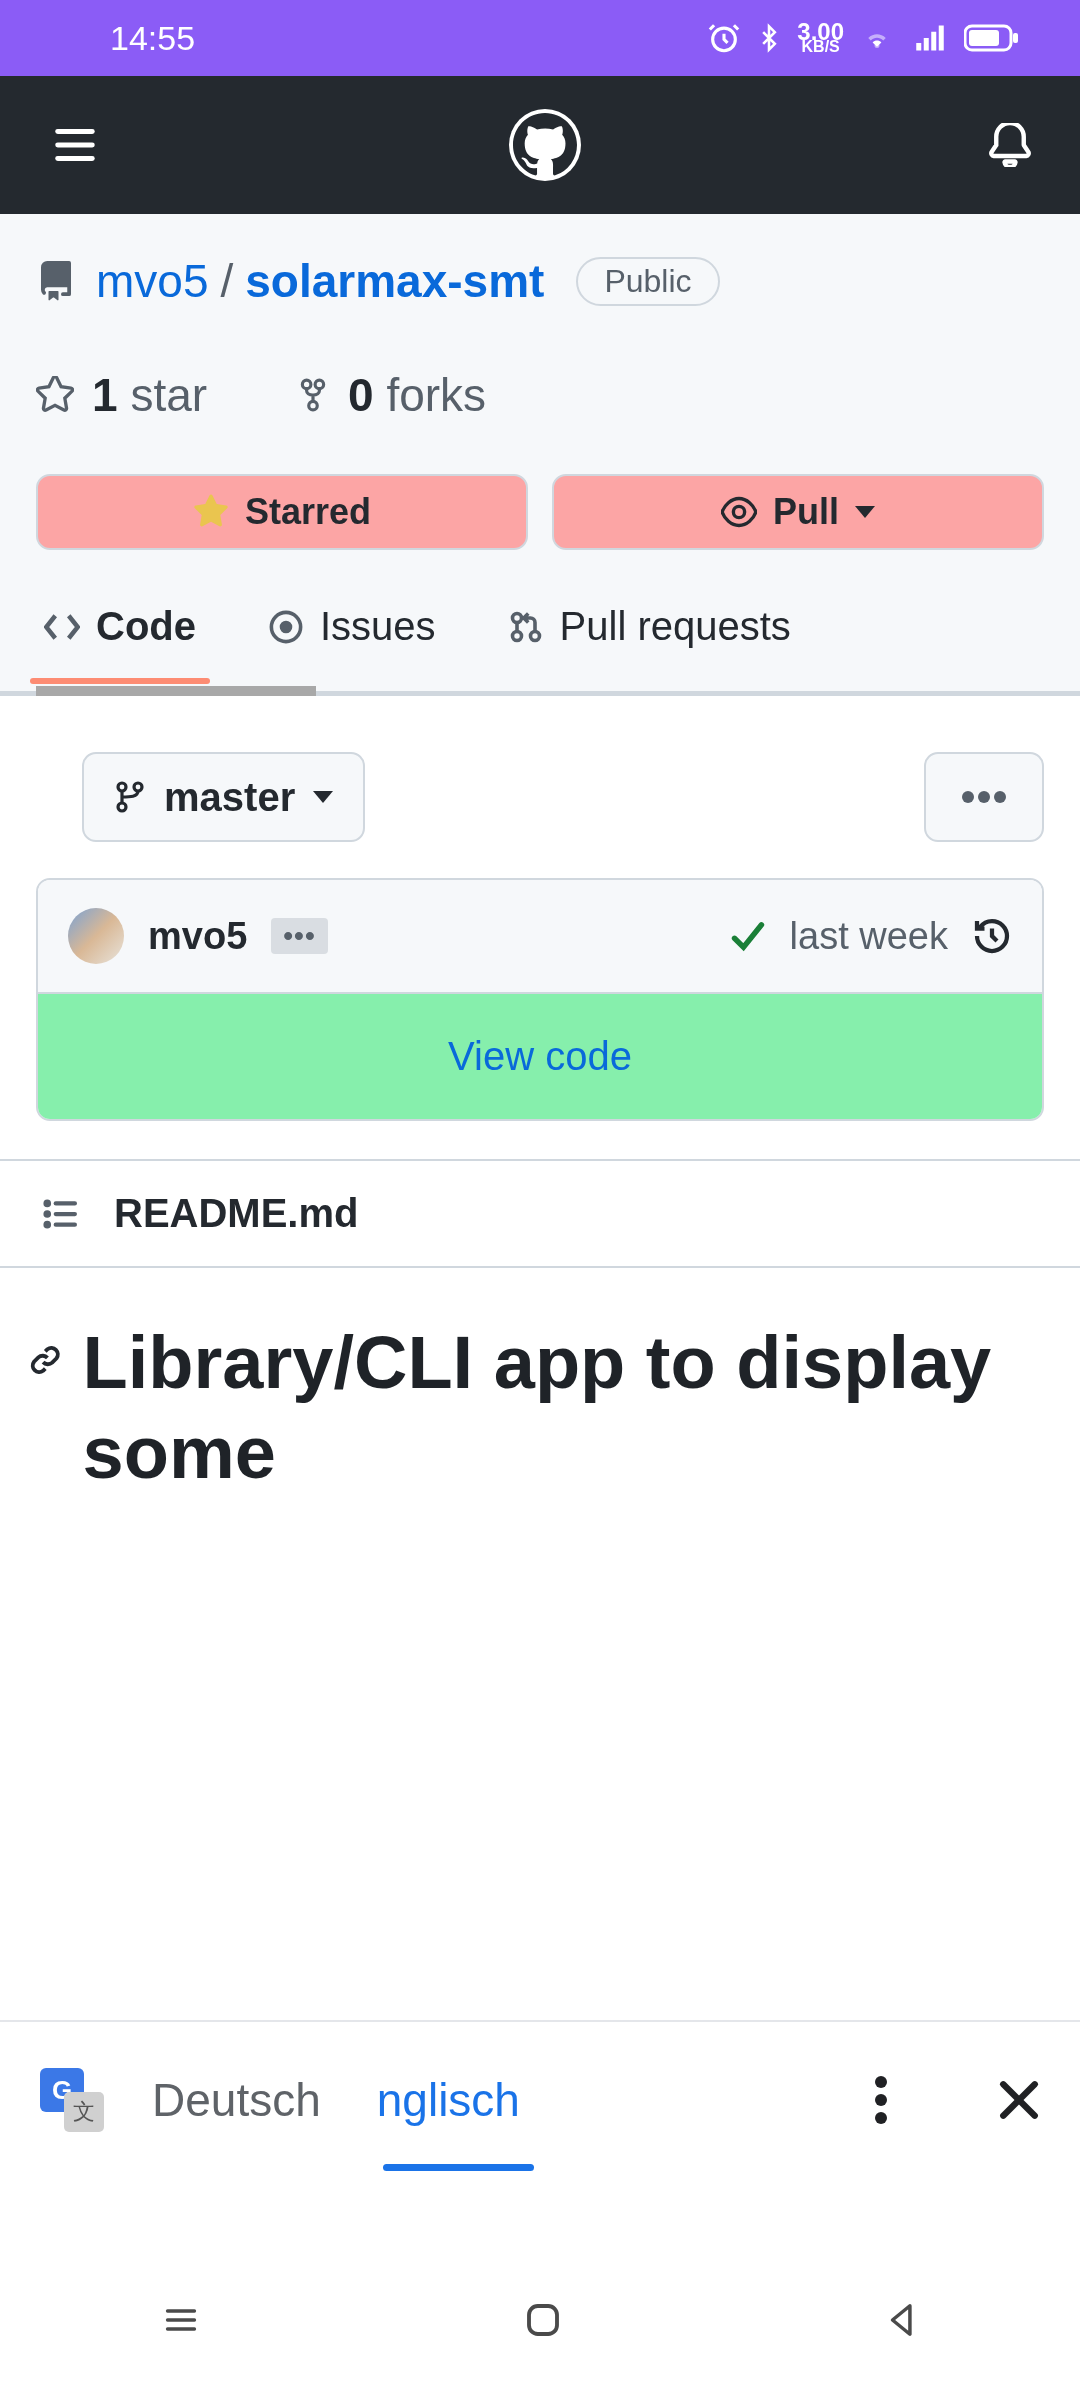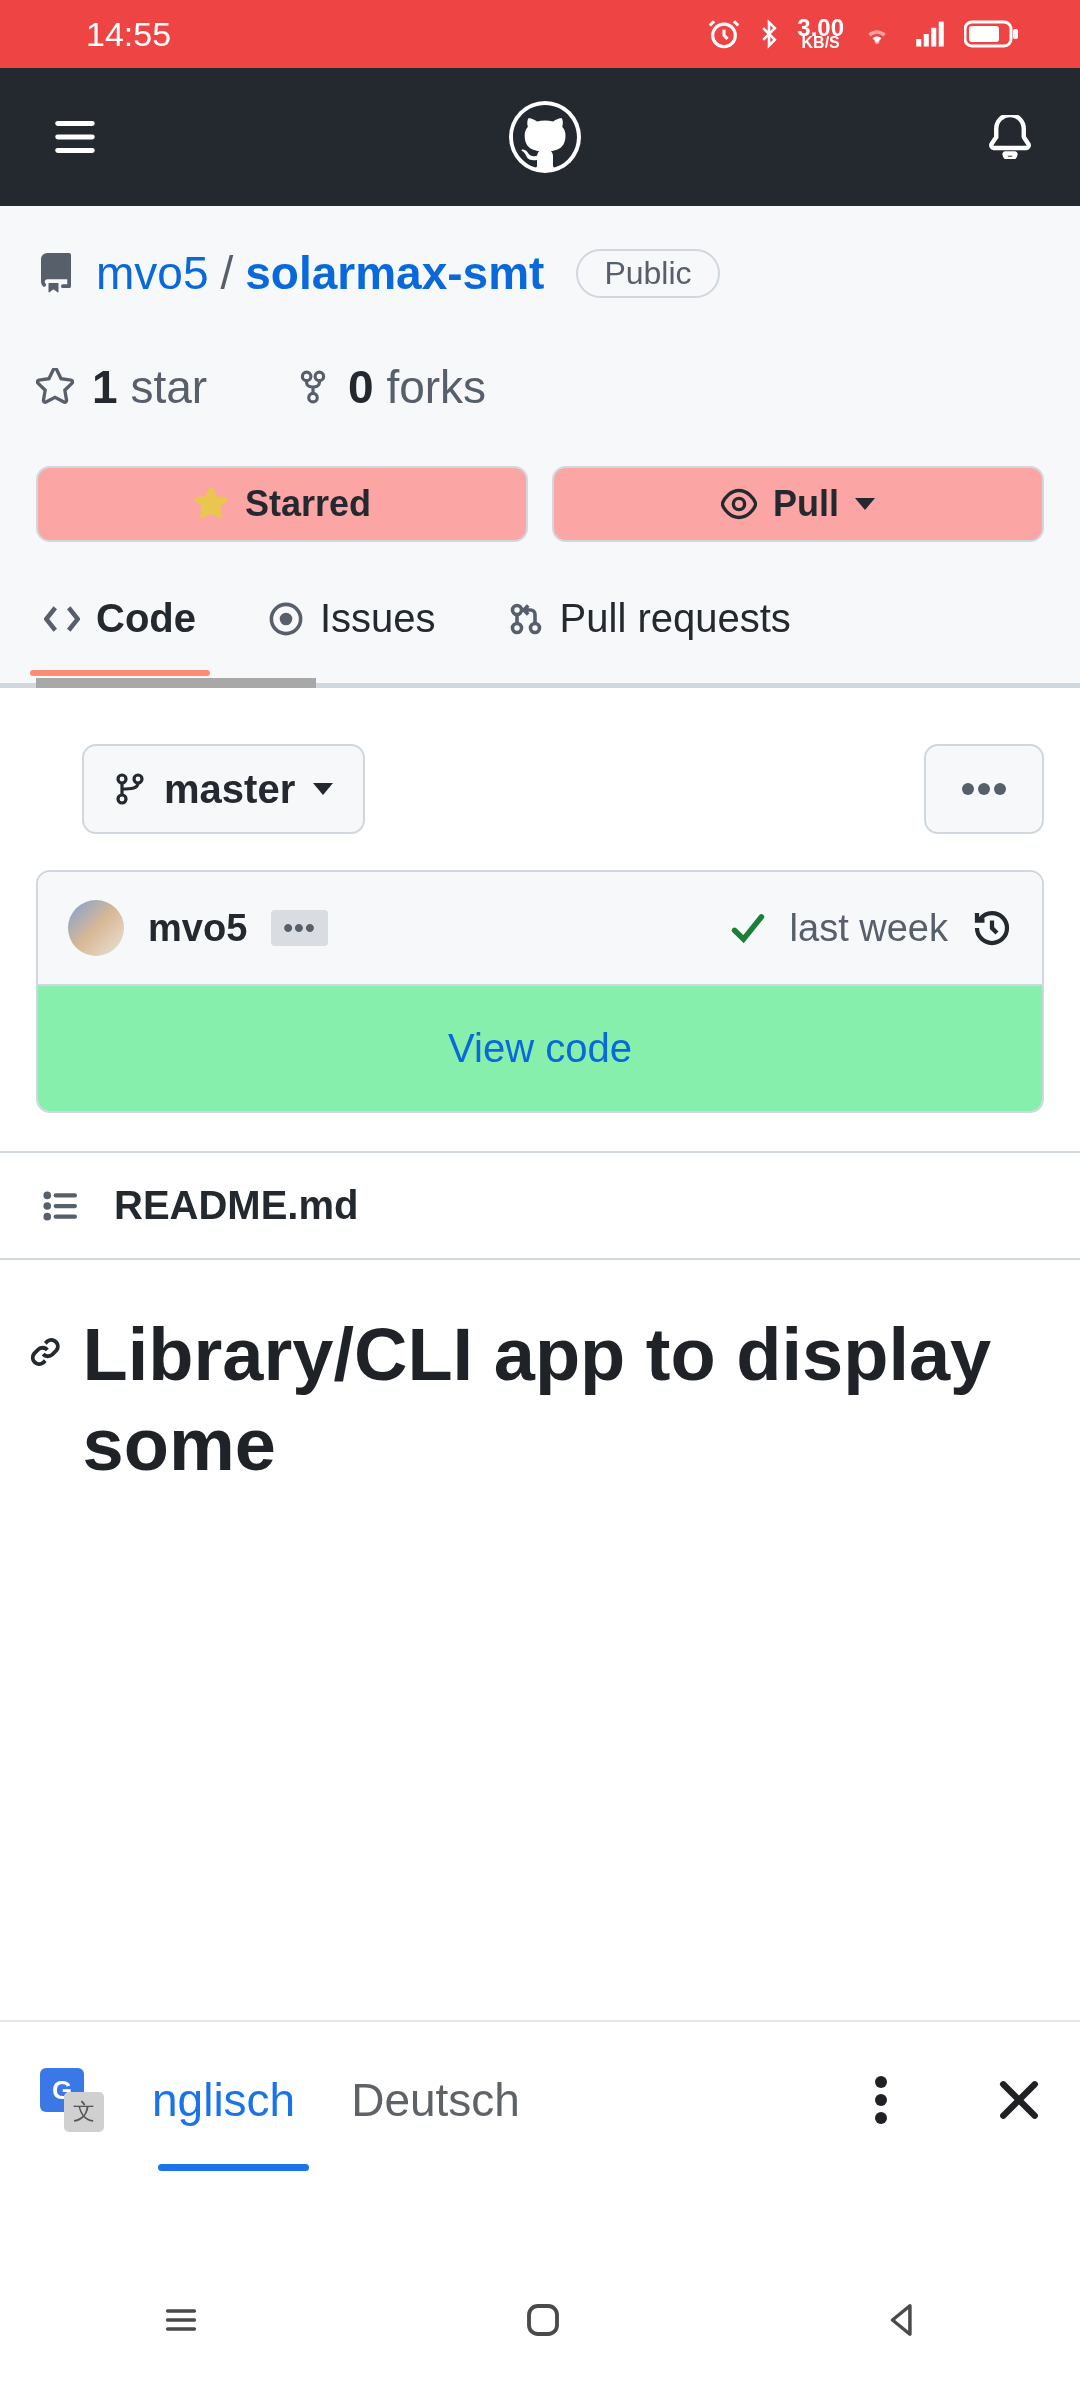--- a/index.html
+++ b/index.html
@@ -7,27 +7,27 @@
     width: 1080px;
     height: 2400px;
     font-family: -apple-system, BlinkMacSystemFont, "Segoe UI", Helvetica, Arial, sans-serif;
     background: #ffffff;
     overflow: hidden;
     position: relative;
   }
 
   
   .status-bar {
-    height: 68px;
-    background: #ef4444;
+    height: 76px;
+    background: #8b5cf6;
     color: #fff;
     display: flex;
     align-items: center;
     justify-content: space-between;
-    padding: 0 60px 0 86px;
+    padding: 0 60px 0 110px;
     font-size: 34px;
     font-weight: 500;
   }
   .status-right {
     display: flex;
     align-items: center;
     gap: 14px;
   }
   .status-right svg { display: block; }
   .speed-block { display:flex; flex-direction:column; align-items:center; line-height:0.8; font-size:20px; font-weight:600;justify-content:space-between;}
@@ -496,22 +496,22 @@
       <h1 class="readme-h1">Library/CLI app to display some</h1>
     </div>
   </div>
 </div>
 
 <div class="translate-bar">
   <div class="g-translate-icon">
     <div class="blue-box">G</div>
     <div class="gray-box">文</div>
   </div>
+  <div class="lang-tab">Deutsch</div>
   <div class="lang-tab active">nglisch</div>
-  <div class="lang-tab">Deutsch</div>
   <div class="translate-spacer"></div>
   <svg width="14" height="48" viewBox="0 0 6 24" fill="#202124">
       <circle cx="3" cy="3" r="3"></circle>
       <circle cx="3" cy="12" r="3"></circle>
       <circle cx="3" cy="21" r="3"></circle>
     </svg>
   <svg style="margin-left:70px" width="42" height="42" viewBox="0 0 16 16" fill="none" stroke="#202124" stroke-width="2.4" stroke-linecap="round">
       <line x1="2" y1="2" x2="14" y2="14"></line>
       <line x1="14" y1="2" x2="2" y2="14"></line>
     </svg>

